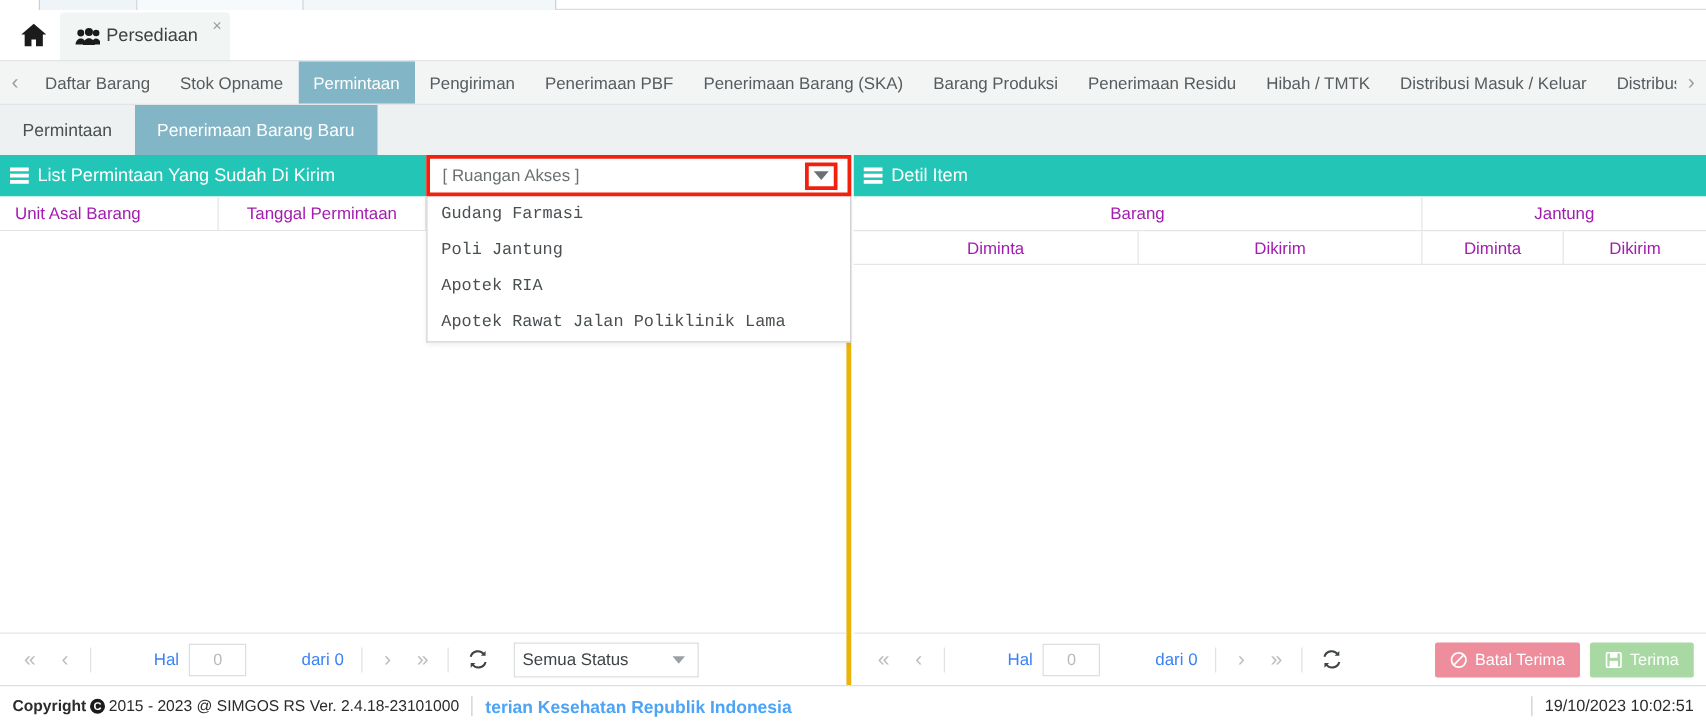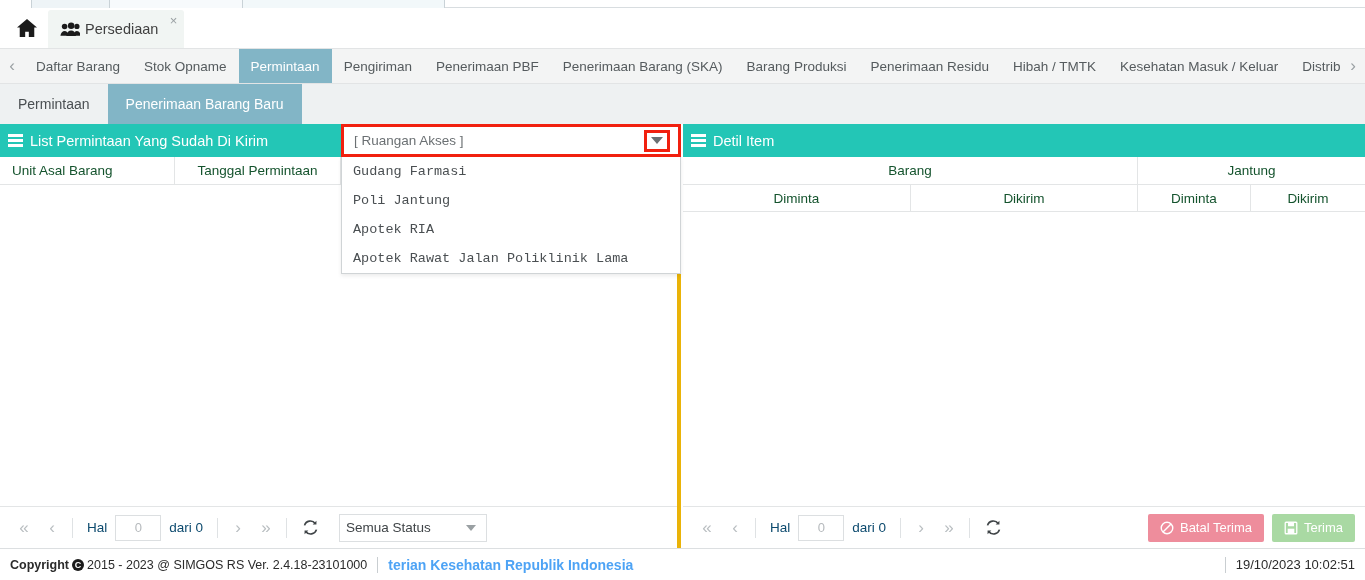--- a/index.html
+++ b/index.html
@@ -86,21 +86,21 @@
   }
   .panel-head .ph-title { font-size: 14.5px; margin-left: 7px; }
   .ham { display: inline-flex; flex-direction: column; gap: 2.5px; }
   .ham i { display: block; width: 15px; height: 2.5px; background: #ffffff; }
 
   
   .thead { position: absolute; left: 0; right: 0; }
   .thead.left-head { top: 33px; height: 28px; display: flex; border-bottom: 1px solid #e3e5e6; }
   .th {
     display: flex; align-items: center; justify-content: center;
-    font-size: 13.5px; color: #14532d; height: 100%;
+    font-size: 13.5px; color: #a21caf; height: 100%;
     border-right: 1px solid #e3e5e6;
   }
   .th.lefttext { justify-content: flex-start; padding-left: 12px; }
 
   .right-head-1 { position: absolute; left: 0; right: 0; top: 33px; height: 28px; display: flex; border-bottom: 1px solid #e3e5e6; }
   .right-head-2 { position: absolute; left: 0; right: 0; top: 61px; height: 27px; display: flex; border-bottom: 1px solid #e3e5e6; }
 
   .grid-body { position: absolute; left: 0; right: 0; bottom: 42px; background: #ffffff; }
   .panel.left .grid-body  { top: 61px; }
   .panel.right .grid-body { top: 88px; }
@@ -109,21 +109,21 @@
   .pagebar {
     position: absolute; left: 0; right: 0; bottom: 0; height: 42px;
     background: #ffffff; border-top: 1px solid #e3e5e6;
     display: flex; align-items: center; padding: 0 10px;
   }
   .pg-btn {
     width: 28px; height: 28px; display: flex; align-items: center; justify-content: center;
     color: #b9bec1; font-size: 17px; cursor: pointer; user-select: none;
   }
   .pg-sep { width: 1px; height: 20px; background: #dfe2e4; margin: 0 6px; }
-  .pg-label { font-size: 13.5px; color: #0c4a6e; padding: 0 8px; }
+  .pg-label { font-size: 13.5px; color: #3b82f6; padding: 0 8px; margin-left: 36px; }
   .pg-input {
     width: 46px; height: 26px; border: 1px solid #dcdfe1; background: #fff;
     font-size: 13px; color: #b6babd; text-align: center;
     font-family: "Liberation Sans", sans-serif;
   }
   .pg-refresh {
     width: 30px; height: 28px; display: flex; align-items: center; justify-content: center;
     color: #3f4447; cursor: pointer; margin-left: 2px;
   }
   .status-select {
@@ -227,21 +227,21 @@
     <div class="nav-items" id="nav-items">
         <div class="nav-item">Daftar Barang</div>
         <div class="nav-item">Stok Opname</div>
         <div class="nav-item active">Permintaan</div>
         <div class="nav-item">Pengiriman</div>
         <div class="nav-item">Penerimaan PBF</div>
         <div class="nav-item">Penerimaan Barang (SKA)</div>
         <div class="nav-item">Barang Produksi</div>
         <div class="nav-item">Penerimaan Residu</div>
         <div class="nav-item">Hibah / TMTK</div>
-        <div class="nav-item">Kesehatan Masuk / Keluar</div>
+        <div class="nav-item">Distribusi Masuk / Keluar</div>
         <div class="nav-item">Distribusi Barang</div>
       </div>
     <div class="nav-arrow">›</div>
   </div>
 
   <div class="subnav" id="sub-nav">
       <div class="sub-item">Permintaan</div>
       <div class="sub-item active">Penerimaan Barang Baru</div>
     </div>
 

